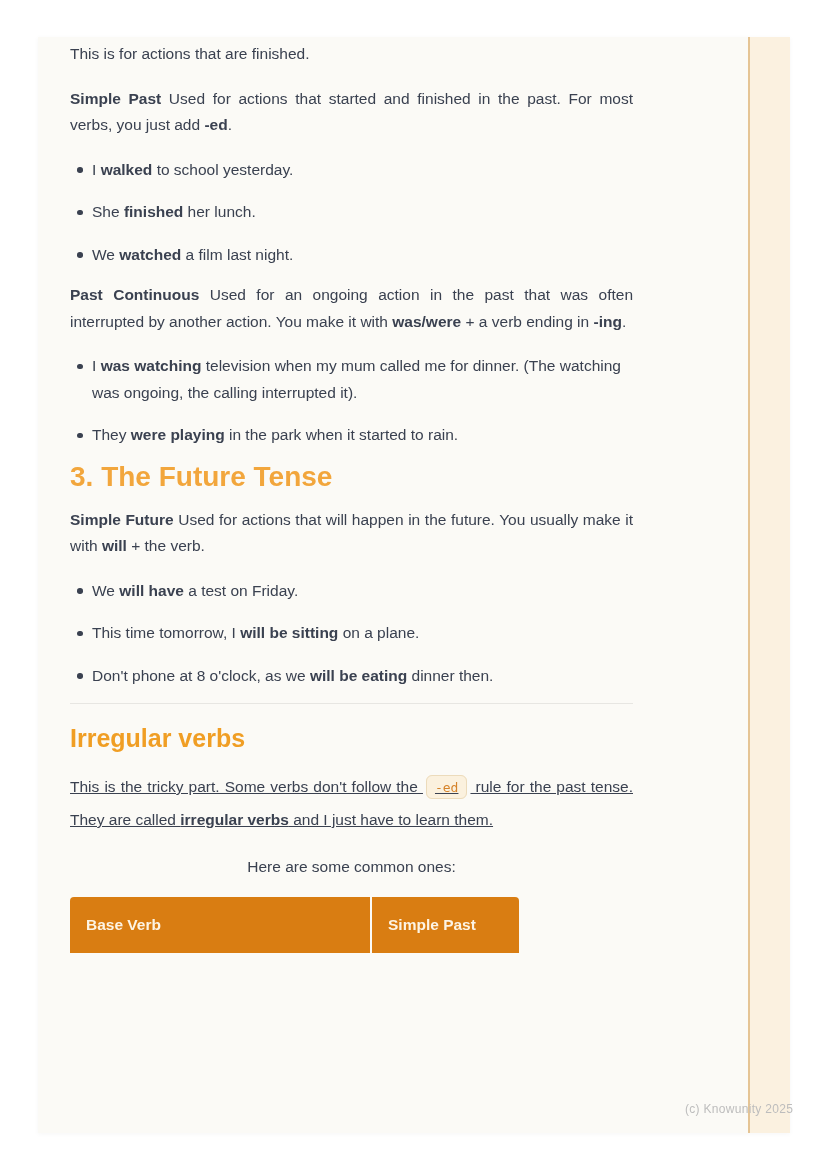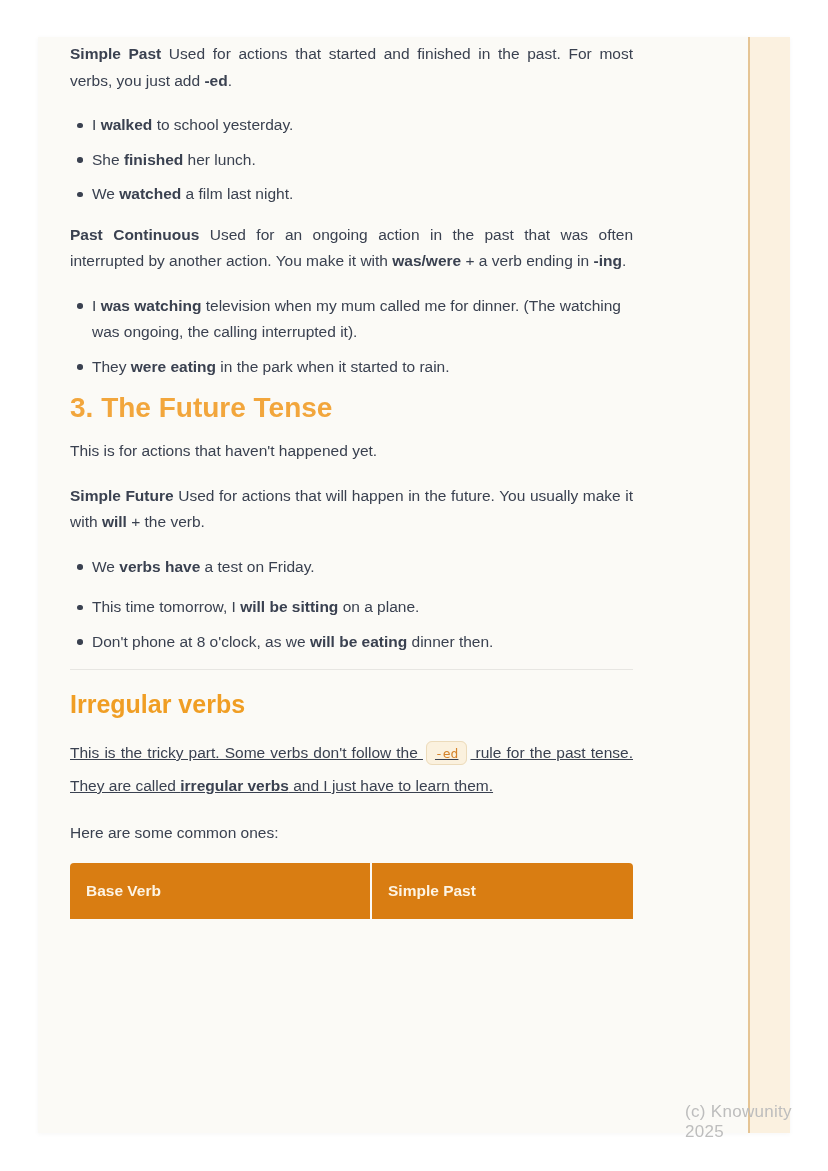--- a/index.html
+++ b/index.html
@@ -18,25 +18,25 @@
     position:absolute; top:0; right:0; width:40px; height:100%;
     background:var(--strip-bg, #fbf1e0);
     border-left:2px solid var(--strip-line, #e5c494);
   }
   .content {
     position:absolute; left:32px; top:0; width:563px; padding-top:4px;
     color:var(--text-color, #3a4150);
     font-size:15.5px; line-height:26.5px;
   }
   .content p { margin:0 0 18px 0; text-align:justify; }
-  .content p.no-justify { text-align:left; }
+  .content p.no-justify { text-align:center; }
   b { font-weight:bold; color:var(--text-color, #3a4150); }
   ul { list-style:none; margin:0 0 14px 0; padding:0; }
   li {
-    position:relative; padding-left:22px; margin:0 0 8px 0;
+    position:relative; padding-left:22px; margin:16px 0 8px 0;
     text-align:left; line-height:26.5px;
   }
   li::before {
     content:""; position:absolute; left:7px; top:10.5px;
     width:5.5px; height:5.5px; border-radius:50%;
     background:var(--text-color, #3a4150);
   }
   h3.sec {
     margin:12px 0 16px 0; font-size:28px; line-height:28px;
     color:var(--heading3-color, #f2a63c); font-weight:bold;
@@ -54,68 +54,69 @@
     font-size:13px; line-height:1;
     color:var(--code-text, #d5832a);
     background:var(--code-bg, #fbf1de);
     border:1px solid var(--code-border, #ecdbbb);
     border-radius:6px; padding:4px 8px 3px 8px; margin:0 3px;
     white-space:nowrap;
   }
   .p-irregular { line-height:33px;text-decoration:underline; }
   .p-common { margin-bottom:16px !important; }
   table.verbs {
-    border-collapse:separate; border-spacing:0; width:563px;
+    border-collapse:separate; border-spacing:0; width:449px;
     table-layout:fixed;
   }
   table.verbs th {
     background:var(--table-header-bg, #d97d12);
     color:var(--table-header-text, #fdf4e4);
     font-size:15.5px; font-weight:bold; text-align:left;
     padding:15px 16px; height:18px;
   }
   th.col-base { width:268px; border-radius:4px 0 0 0; }
   th.col-past { border-left:2px solid var(--card-bg, #fbfaf6); border-radius:0 4px 0 0; }
   .watermark {
     position:absolute; left:685px; top:1102px; z-index:5;
-    font-size:17px; color:var(--watermark-color, #bdbdbd);
+    font-size:12px; color:var(--watermark-color, #bdbdbd);
     letter-spacing:0.3px;
+    text-align:center;
   }
 </style>
 </head>
 <body style="--page-bg: #ffffff; --card-bg: #fbfaf6; --text-color: #3a4150; --heading3-color: #f2a63c; --heading2-color: #f09e24; --table-header-bg: #d97d12; --table-header-text: #fdf4e4; --strip-bg: #fbf1e0; --strip-line: #e5c494; --divider: #e7e6e2; --code-bg: #fbf1de; --code-border: #ecdbbb; --code-text: #d5832a; --watermark-color: #bdbdbd;">
 
 <div class="card">
   <div class="side-strip"></div>
 
   <div class="content">
+    <p>This is for actions that are finished.</p>
 
     <p><b>Simple Past</b> Used for actions that started and finished in the past. For most verbs, you just add <b>-ed</b>.</p>
 
     <ul>
       <li>I <b>walked</b> to school yesterday.</li>
       <li>She <b>finished</b> her lunch.</li>
       <li>We <b>watched</b> a film last night.</li>
     </ul>
 
     <p><b>Past Continuous</b> Used for an ongoing action in the past that was often interrupted by another action. You make it with <b>was/were</b> + a verb ending in <b>-ing</b>.</p>
 
     <ul>
       <li>I <b>was watching</b> television when my mum called me for dinner. (The watching was ongoing, the calling interrupted it).</li>
-      <li>They <b>were eating</b> in the park when it started to rain.</li>
+      <li>They <b>were playing</b> in the park when it started to rain.</li>
     </ul>
 
     <h3 class="sec">3. The Future Tense</h3>
 
-    <p>This is for actions that haven't happened yet.</p>
 
     <p><b>Simple Future</b> Used for actions that will happen in the future. You usually make it with <b>will</b> + the verb.</p>
 
     <ul>
-      <li>We <b>verbs have</b> a test on Friday.</li>
+      <li>We <b>will have</b> a test on Friday.</li>
     </ul>
 
 
     <ul>
       <li>This time tomorrow, I <b>will be sitting</b> on a plane.</li>
       <li>Don't phone at 8 o'clock, as we <b>will be eating</b> dinner then.</li>
     </ul>
 
     <hr class="divider">
 

